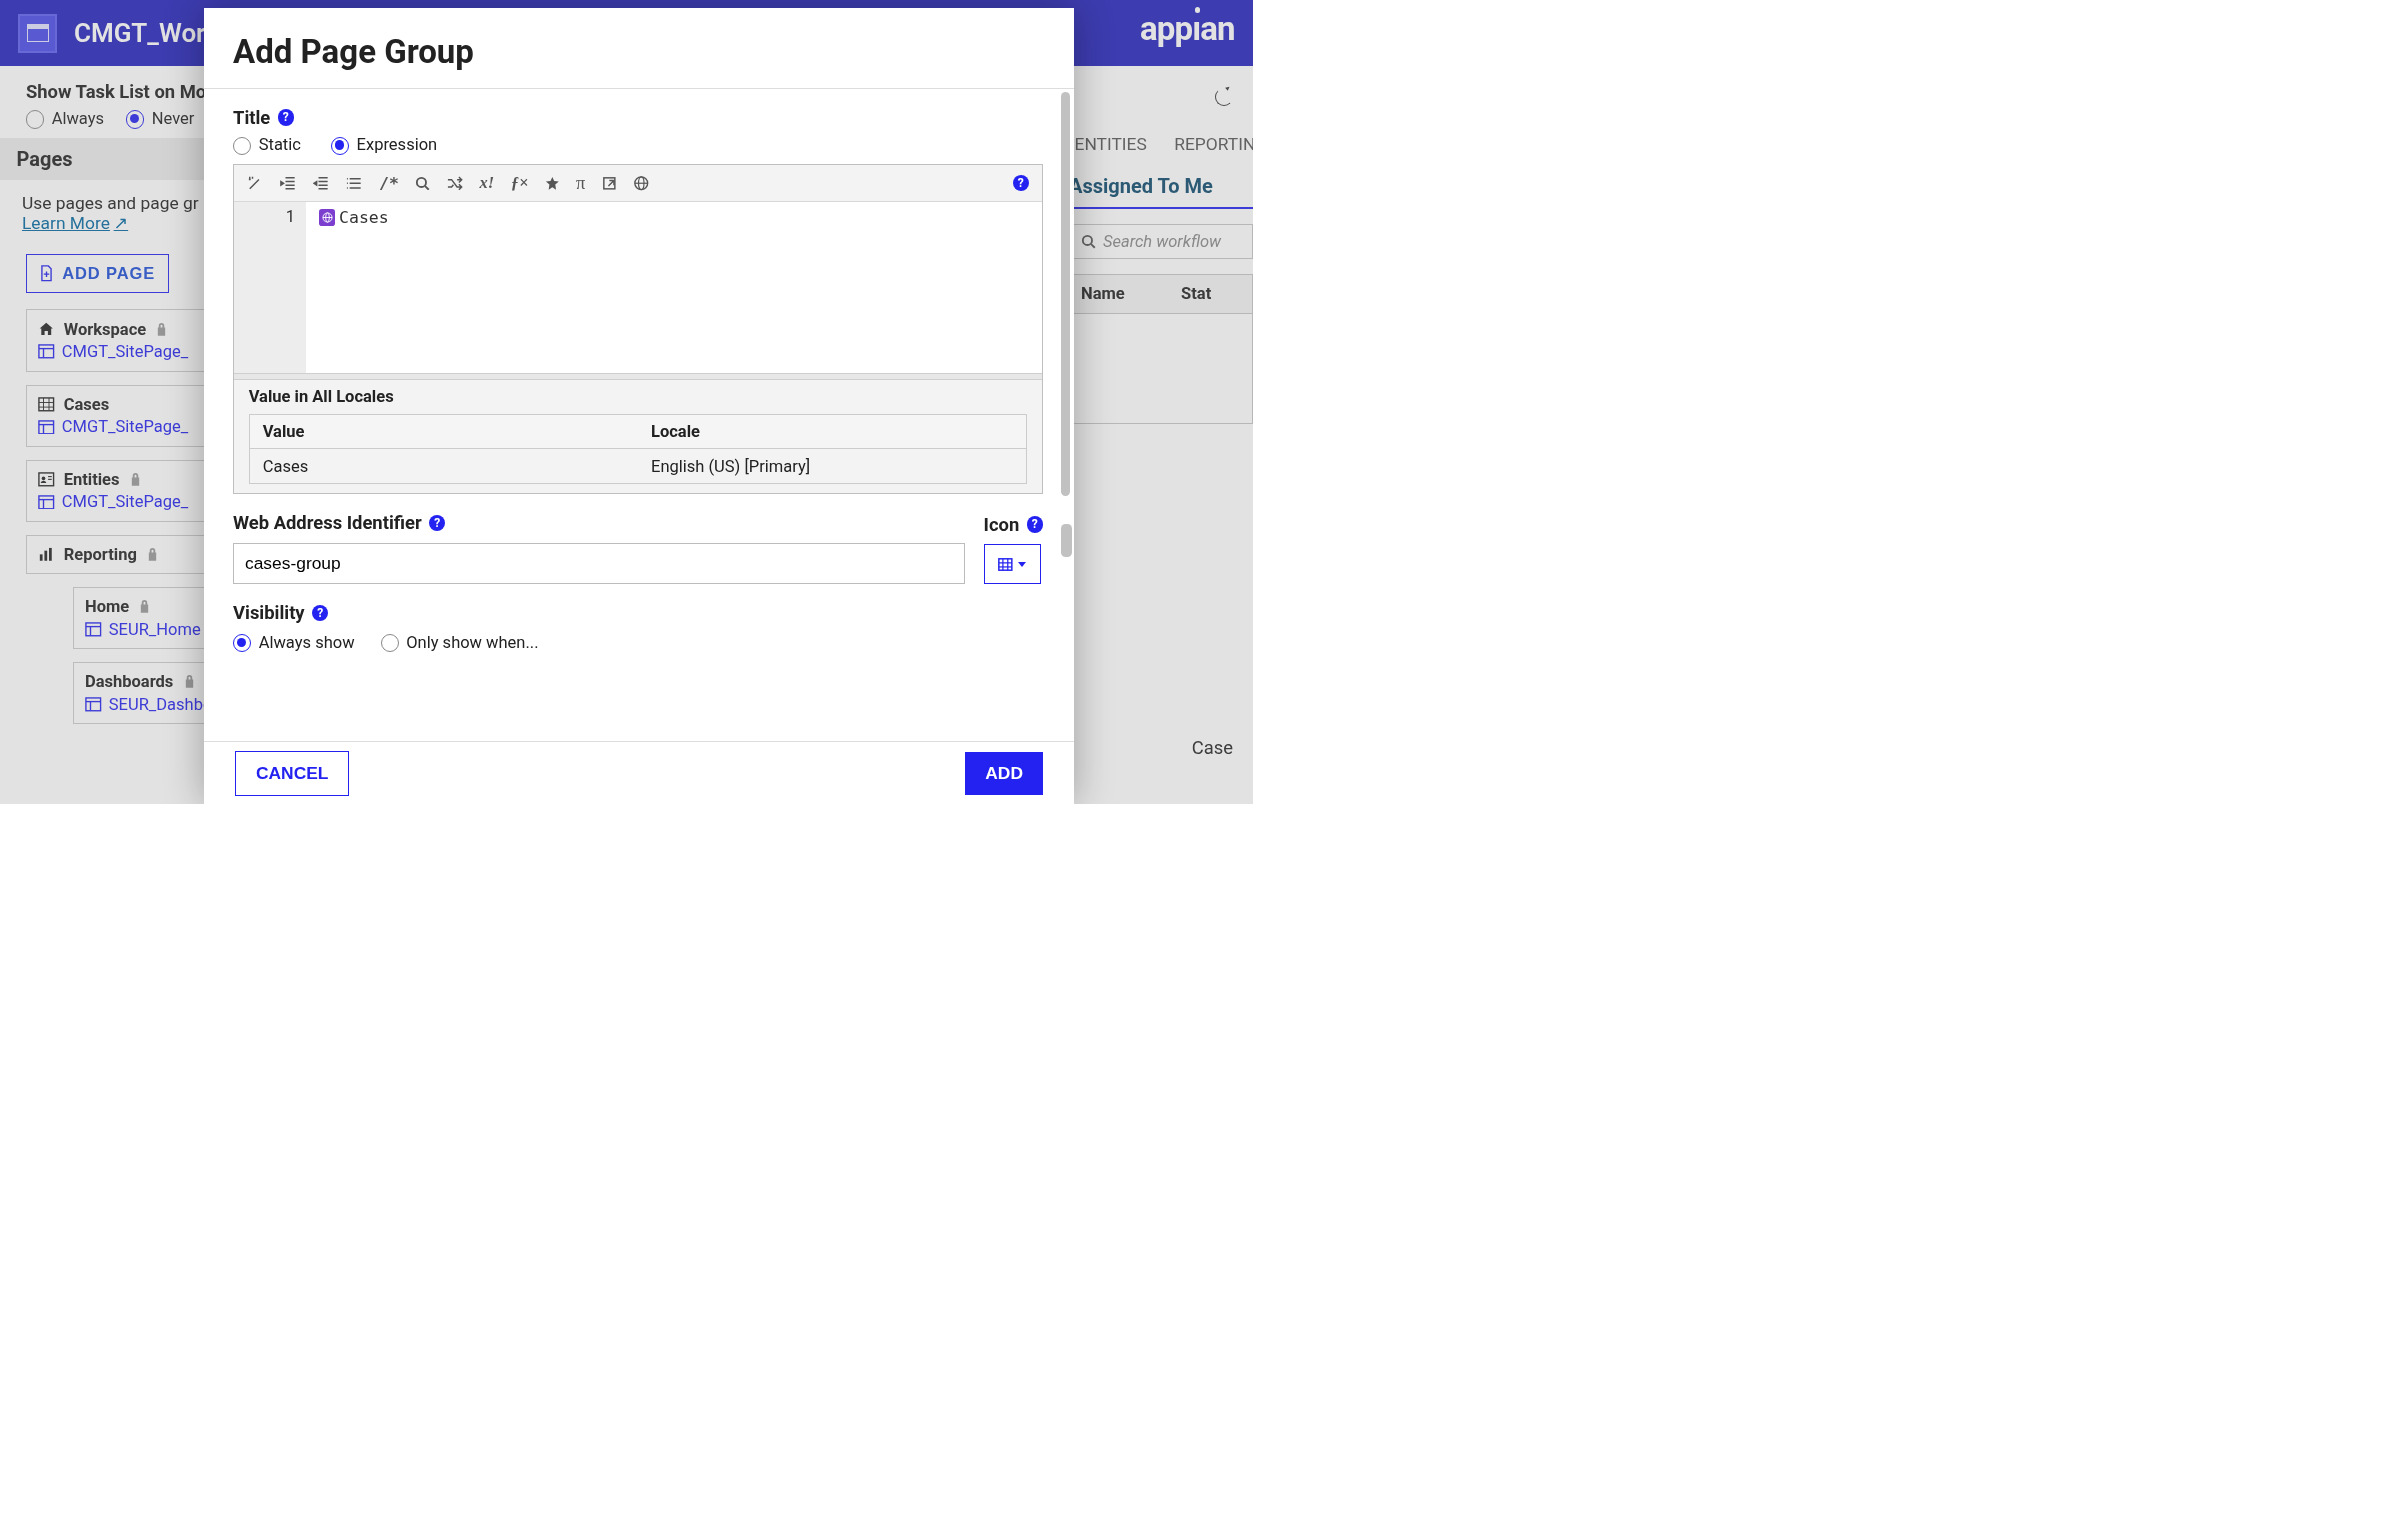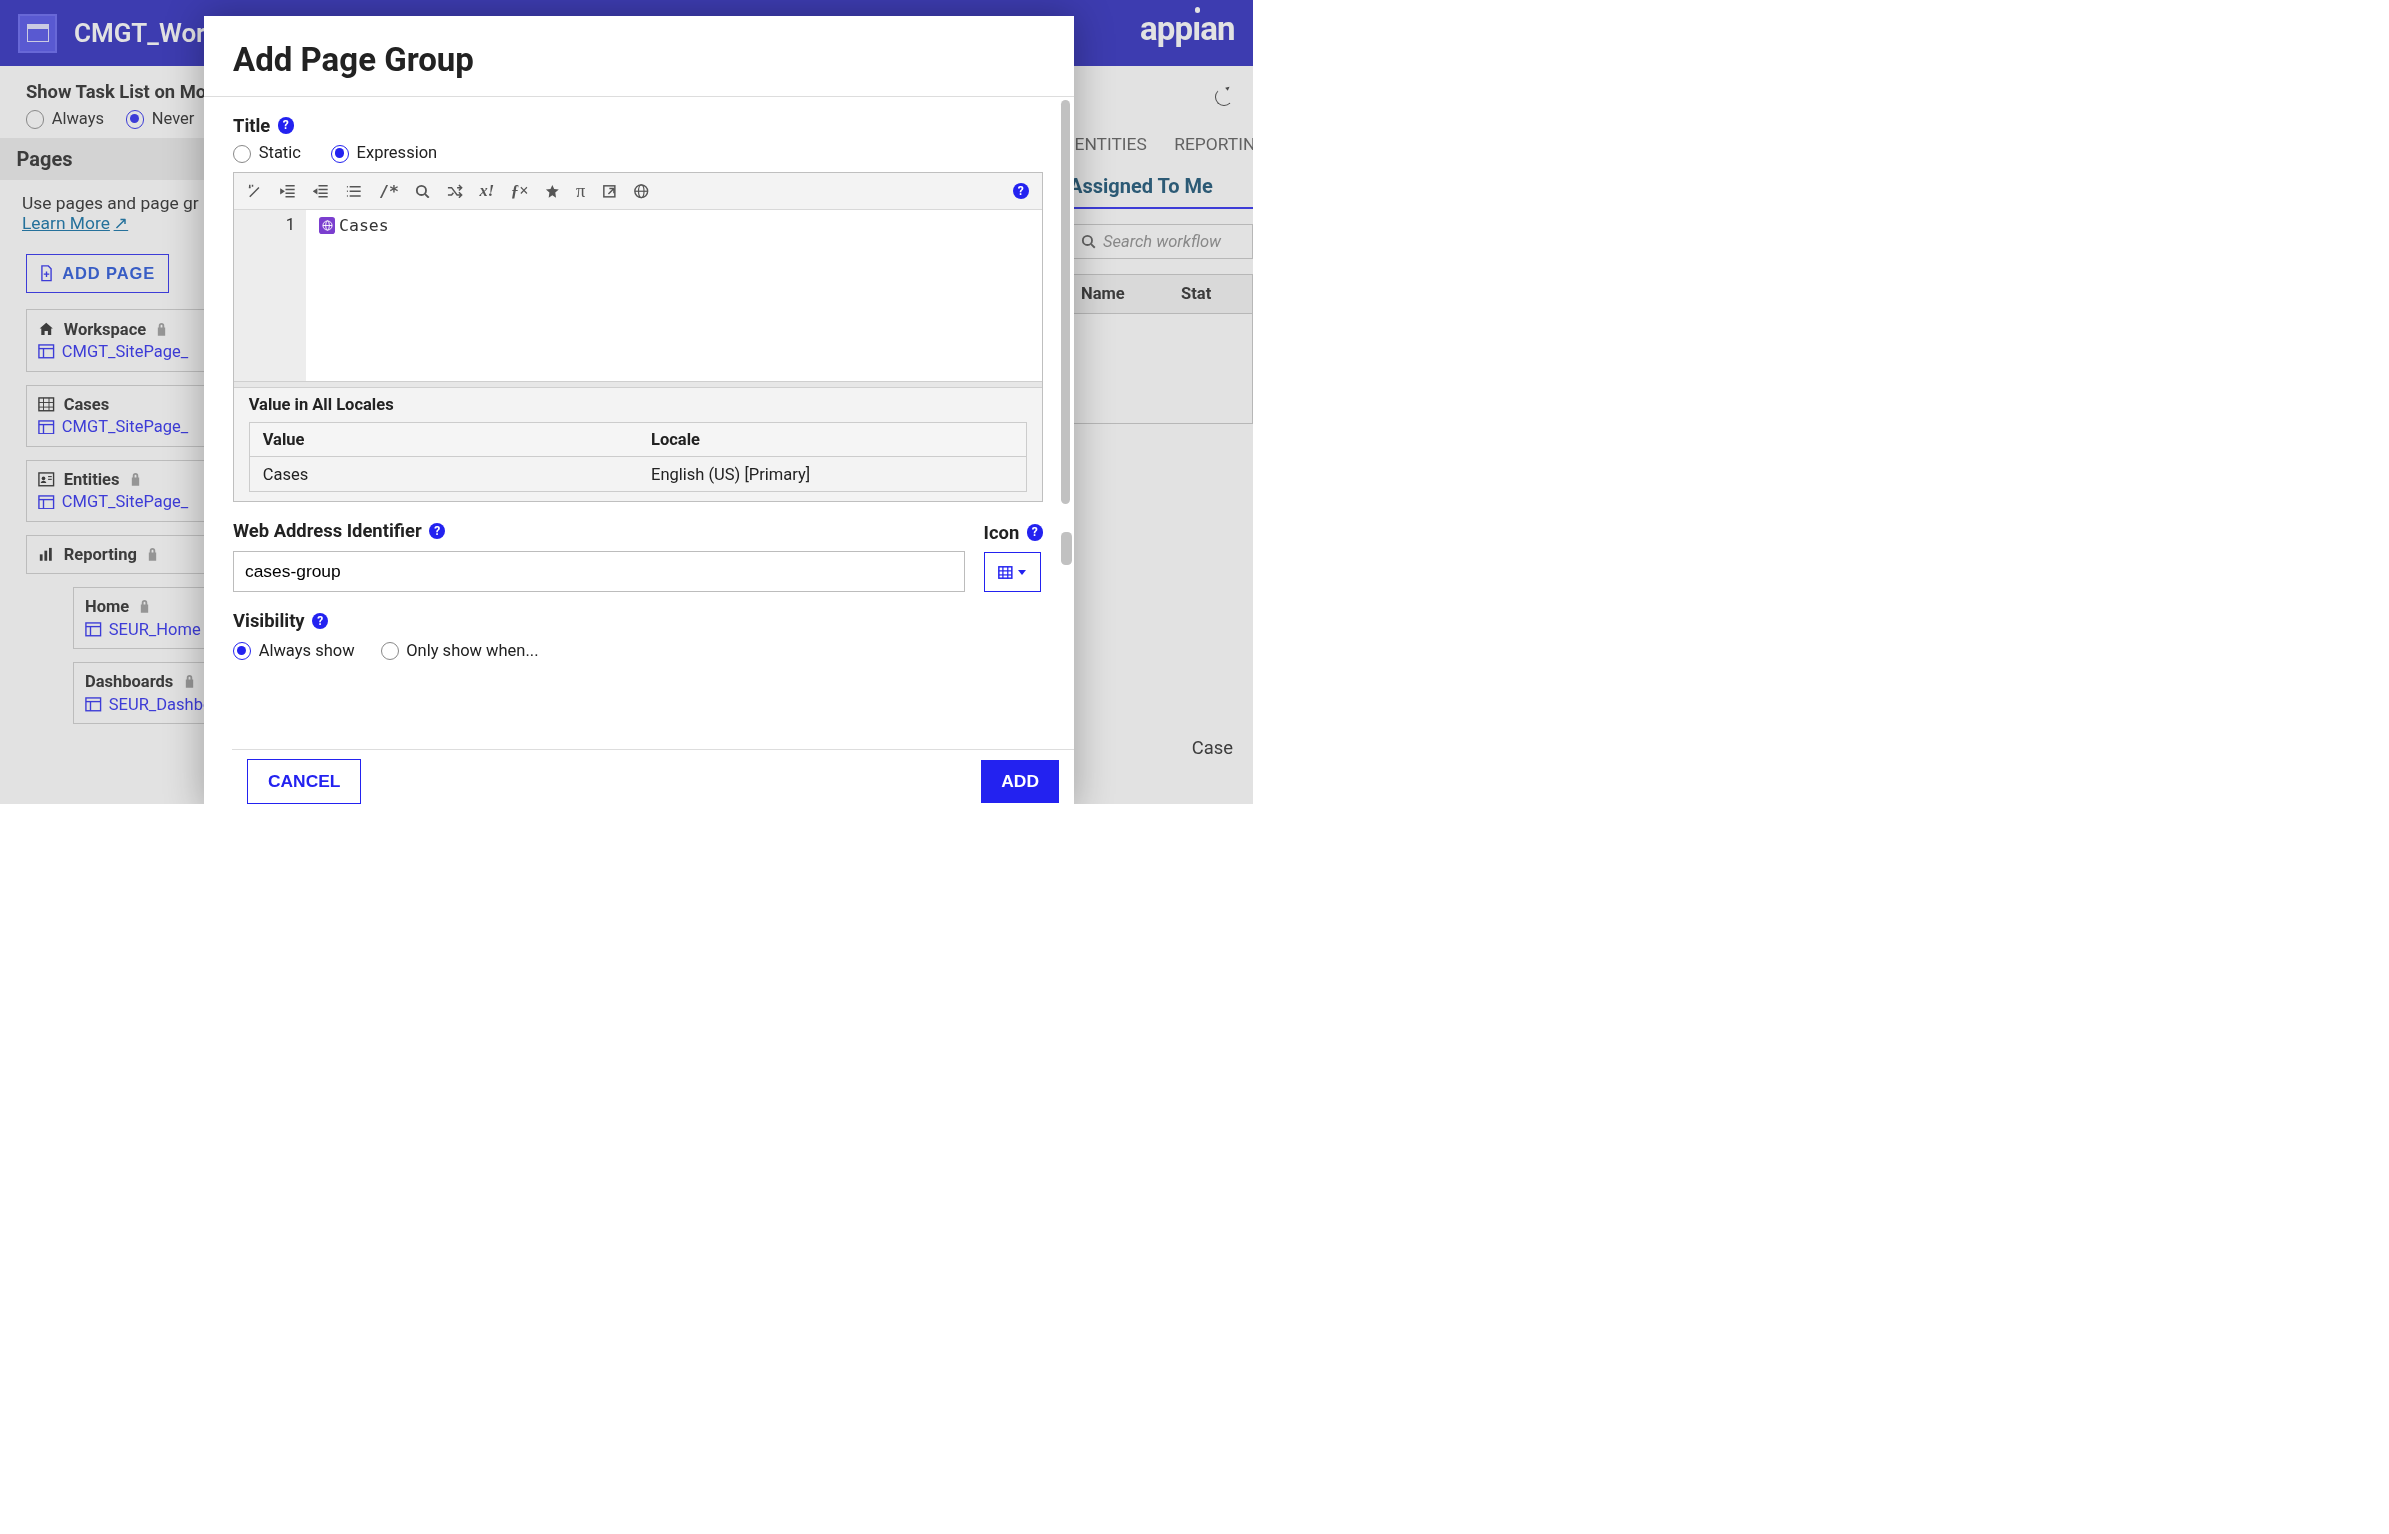--- a/index.html
+++ b/index.html
@@ -34,21 +34,21 @@
     .lock{color:#888;}
     .right-pane{position:absolute;top:119px;right:0;width:184px;z-index:1;}
     .tabs{display:flex;gap:27.5px;font-size:17.4px;color:#555;padding:14.7px 0 7.3px 5.5px;}
     .assigned-header{font-weight:700;font-size:20px;margin:13px 0 14.7px;color:#0c4a6e;border-bottom:2.8px solid #2322f0;padding-bottom:9.2px;white-space:nowrap;}
     .search-box{border:0.9px solid #c6c6c6;background:#fff;padding:7.3px 11px;display:flex;align-items:center;gap:7.3px;color:#888;font-style:italic;font-size:16.5px;margin-bottom:14.7px;}
     .table-header{display:flex;border:0.9px solid #c6c6c6;background:#f3f3f3;font-weight:700;}
     .table-header>div{padding:9.2px 11px;}
     .table-body{border:0.9px solid #c6c6c6;border-top:none;height:110px;background:#fff;}
     .right-footer{position:absolute;bottom:46px;right:20px;z-index:1;font-size:18.4px;}
     
-    .dialog{position:absolute;top:16px;left:204px;width:870px;height:796px;background:#fff;box-shadow:0 0 37px rgba(0,0,0,0.3);z-index:20;display:flex;flex-direction:column;}
+    .dialog{position:absolute;top:8px;left:204px;width:870px;height:796px;background:#fff;box-shadow:0 0 37px rgba(0,0,0,0.3);z-index:20;display:flex;flex-direction:column;}
     .dialog-head{padding:24px 29px 16.5px;}
     .dialog-title{font-size:33px;font-weight:700;}
     .dialog-body{position:relative;flex:1;overflow:hidden;border-top:0.9px solid #ddd;}
     .dialog-scroll{position:absolute;inset:0;padding:18.4px 31px 0 29px;overflow:hidden;}
     .scrollbar{position:absolute;right:3.7px;top:3.7px;width:9.2px;height:404px;background:#c1c1c1;border-radius:4.6px;}
     .scrollbar.bottom{top:auto;bottom:184px;height:33px;right:1.8px;width:11px;}
     .field-label{font-weight:700;font-size:18.4px;display:flex;align-items:center;gap:7.3px;}
     .help{width:16.5px;height:16.5px;border-radius:50%;background:#2322f0;color:#fff;font-size:12px;font-weight:700;display:inline-flex;align-items:center;justify-content:center;}
     .title-radios{display:flex;gap:30px;align-items:center;margin:7.3px 0 9.2px;}
     .expr-editor{border:0.9px solid #bfbfbf;background:#f3f3f3;}
@@ -64,21 +64,21 @@
     .locales-table{margin:0 14.7px 9.2px;border:0.9px solid #ccc;}
     .locales-table .row{display:flex;}
     .locales-table .row.head{background:#f5f5f5;border-bottom:0.9px solid #ccc;font-weight:700;}
     .locales-table .cell{flex:1;padding:7.3px 13px;font-size:16.5px;}
     .wai-row{display:flex;justify-content:space-between;align-items:flex-end;margin-top:18.4px;}
     .wai-left{flex:1;padding-right:18.4px;}
     .wai-input{border:0.9px solid #bcbcbc;padding:9.2px 11px;font-size:17.4px;width:100%;margin-top:9.2px;}
     .icon-pick{border:1.8px solid #2322f0;height:40px;width:57px;display:flex;align-items:center;justify-content:center;gap:5.5px;color:#2322f0;margin-top:9.2px;}
     .icon-pick .caret{width:0;height:0;border-left:4.6px solid transparent;border-right:4.6px solid transparent;border-top:5.5px solid #2322f0;}
     .vis-row{display:flex;gap:26px;align-items:center;margin:9.2px 0 0;}
-    .dialog-footer{height:63px;border-top:0.9px solid #ddd;display:flex;justify-content:space-between;align-items:center;padding:0 15px;margin-left:28px;}
+    .dialog-footer{height:63px;border-top:0.9px solid #ddd;display:flex;justify-content:space-between;align-items:center;padding:0 31px;}
     .btn{font-size:17.4px;font-weight:600;padding:11px 20px;cursor:pointer;}
     .btn.secondary{border:0.9px solid #2322f0;color:#2322f0;background:#fff;}
     .btn.primary{background:#2322f0;color:#fff;border:none;}
     svg{display:block;}
   </style>
 </head>
 <body>
 
 <div class="header-bar">
   <div class="site-icon">

